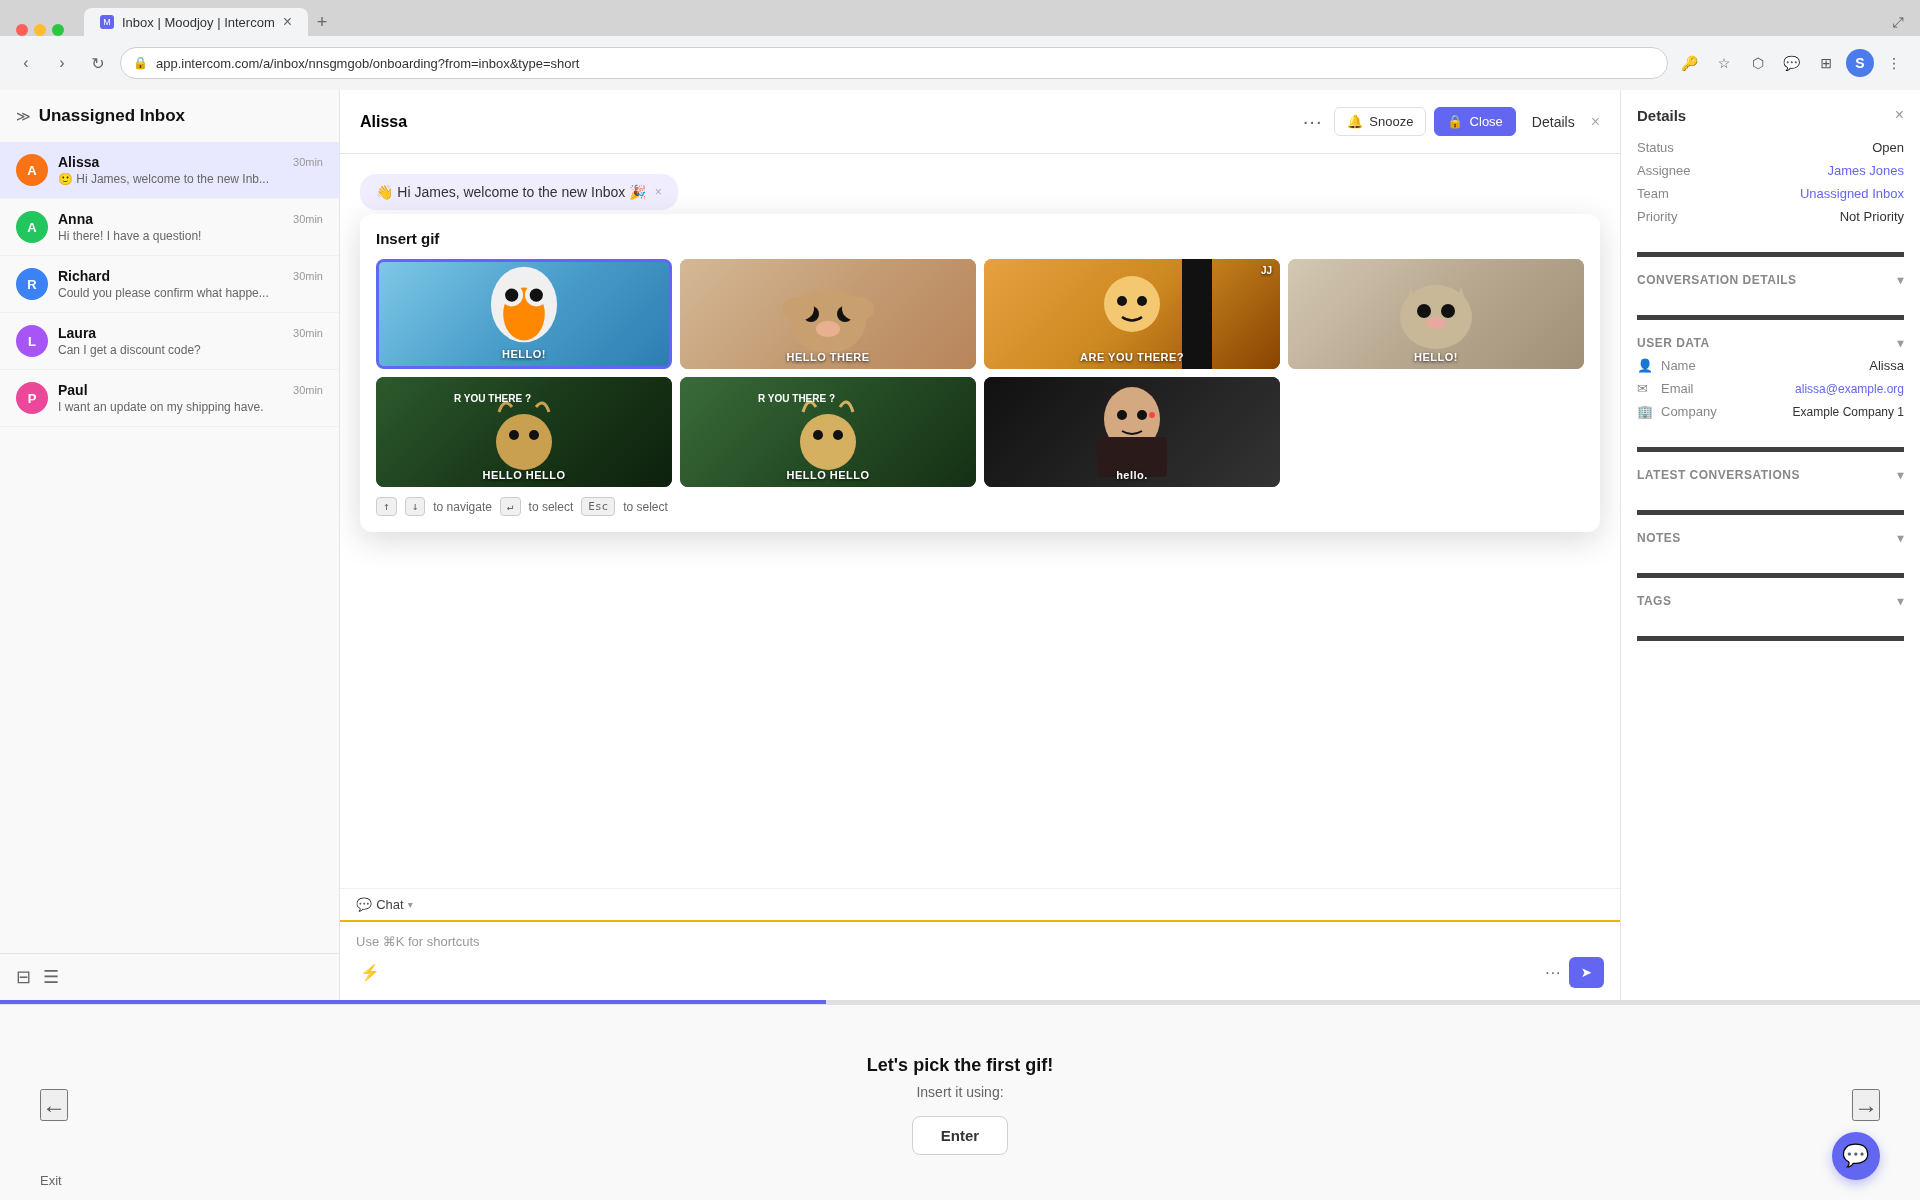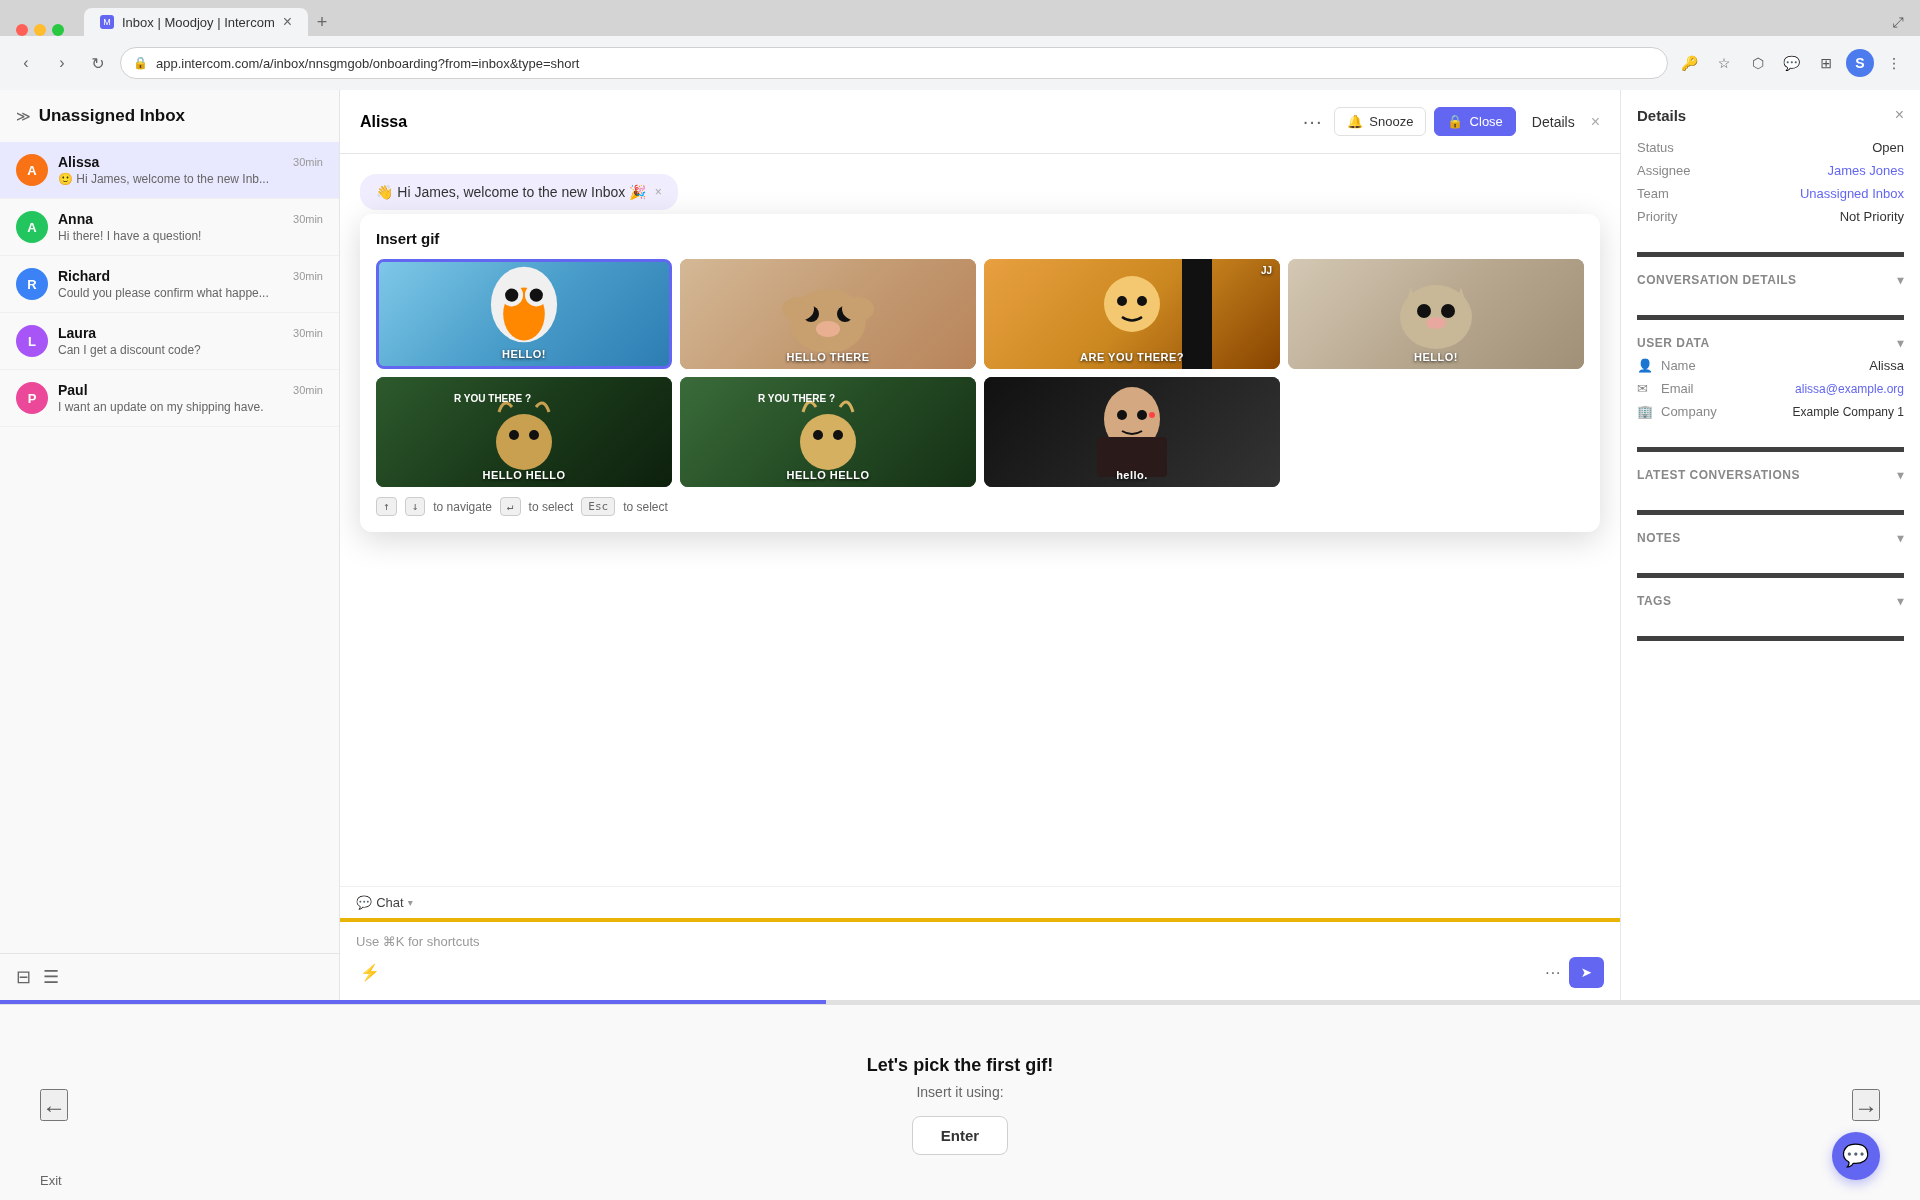--- a/index.html
+++ b/index.html
@@ -79,21 +79,21 @@
     .gif-4 { background: linear-gradient(135deg, #d4c8b0 0%, #b8a890 50%, #9a8c78 100%); }
     .gif-5 { background: linear-gradient(135deg, #2d5a2d 0%, #1a3a1a 50%, #0d200d 100%); }
     .gif-6 { background: linear-gradient(135deg, #3a6b3a 0%, #254d25 50%, #153015 100%); }
     .gif-7 { background: linear-gradient(135deg, #111 0%, #222 50%, #333 100%); }
     .gif-label { position: absolute; bottom: 6px; left: 0; right: 0; text-align: center; font-size: 11px; font-weight: 800; color: white; text-shadow: 0 1px 3px rgba(0,0,0,0.8); letter-spacing: 0.5px; }
     .gif-label-top { position: absolute; top: 6px; right: 8px; font-size: 10px; font-weight: 700; color: white; text-shadow: 0 1px 3px rgba(0,0,0,0.8); }
     .gif-picker-footer { display: flex; align-items: center; gap: 8px; margin-top: 10px; font-size: 12px; color: #666; }
     .gif-footer-key { background: #f0f0f0; border: 1px solid #ccc; border-radius: 4px; padding: 2px 6px; font-size: 11px; font-family: monospace; }
 
     
-    .chat-input-area { border-top: 4px solid #eab308; padding: 12px 16px; }
+    .chat-input-area { border-top: 2px solid #eab308; padding: 12px 16px; }
     .chat-mode { display: flex; align-items: center; gap: 4px; font-size: 13px; color: #444; margin-bottom: 8px; cursor: pointer; }
     .chat-mode-chevron { font-size: 10px; color: #999; }
     .chat-input-hint { font-size: 13px; color: #999; margin-bottom: 8px; }
     .chat-input-toolbar { display: flex; align-items: center; gap: 8px; }
     .chat-toolbar-btn { color: #666; cursor: pointer; font-size: 16px; padding: 4px; }
     .chat-toolbar-spacer { flex: 1; }
     .chat-send-btn { background: #6366f1; color: white; border: none; border-radius: 6px; padding: 8px 12px; cursor: pointer; display: flex; align-items: center; }
     .chat-more-options { color: #666; font-size: 16px; cursor: pointer; }
 
     

